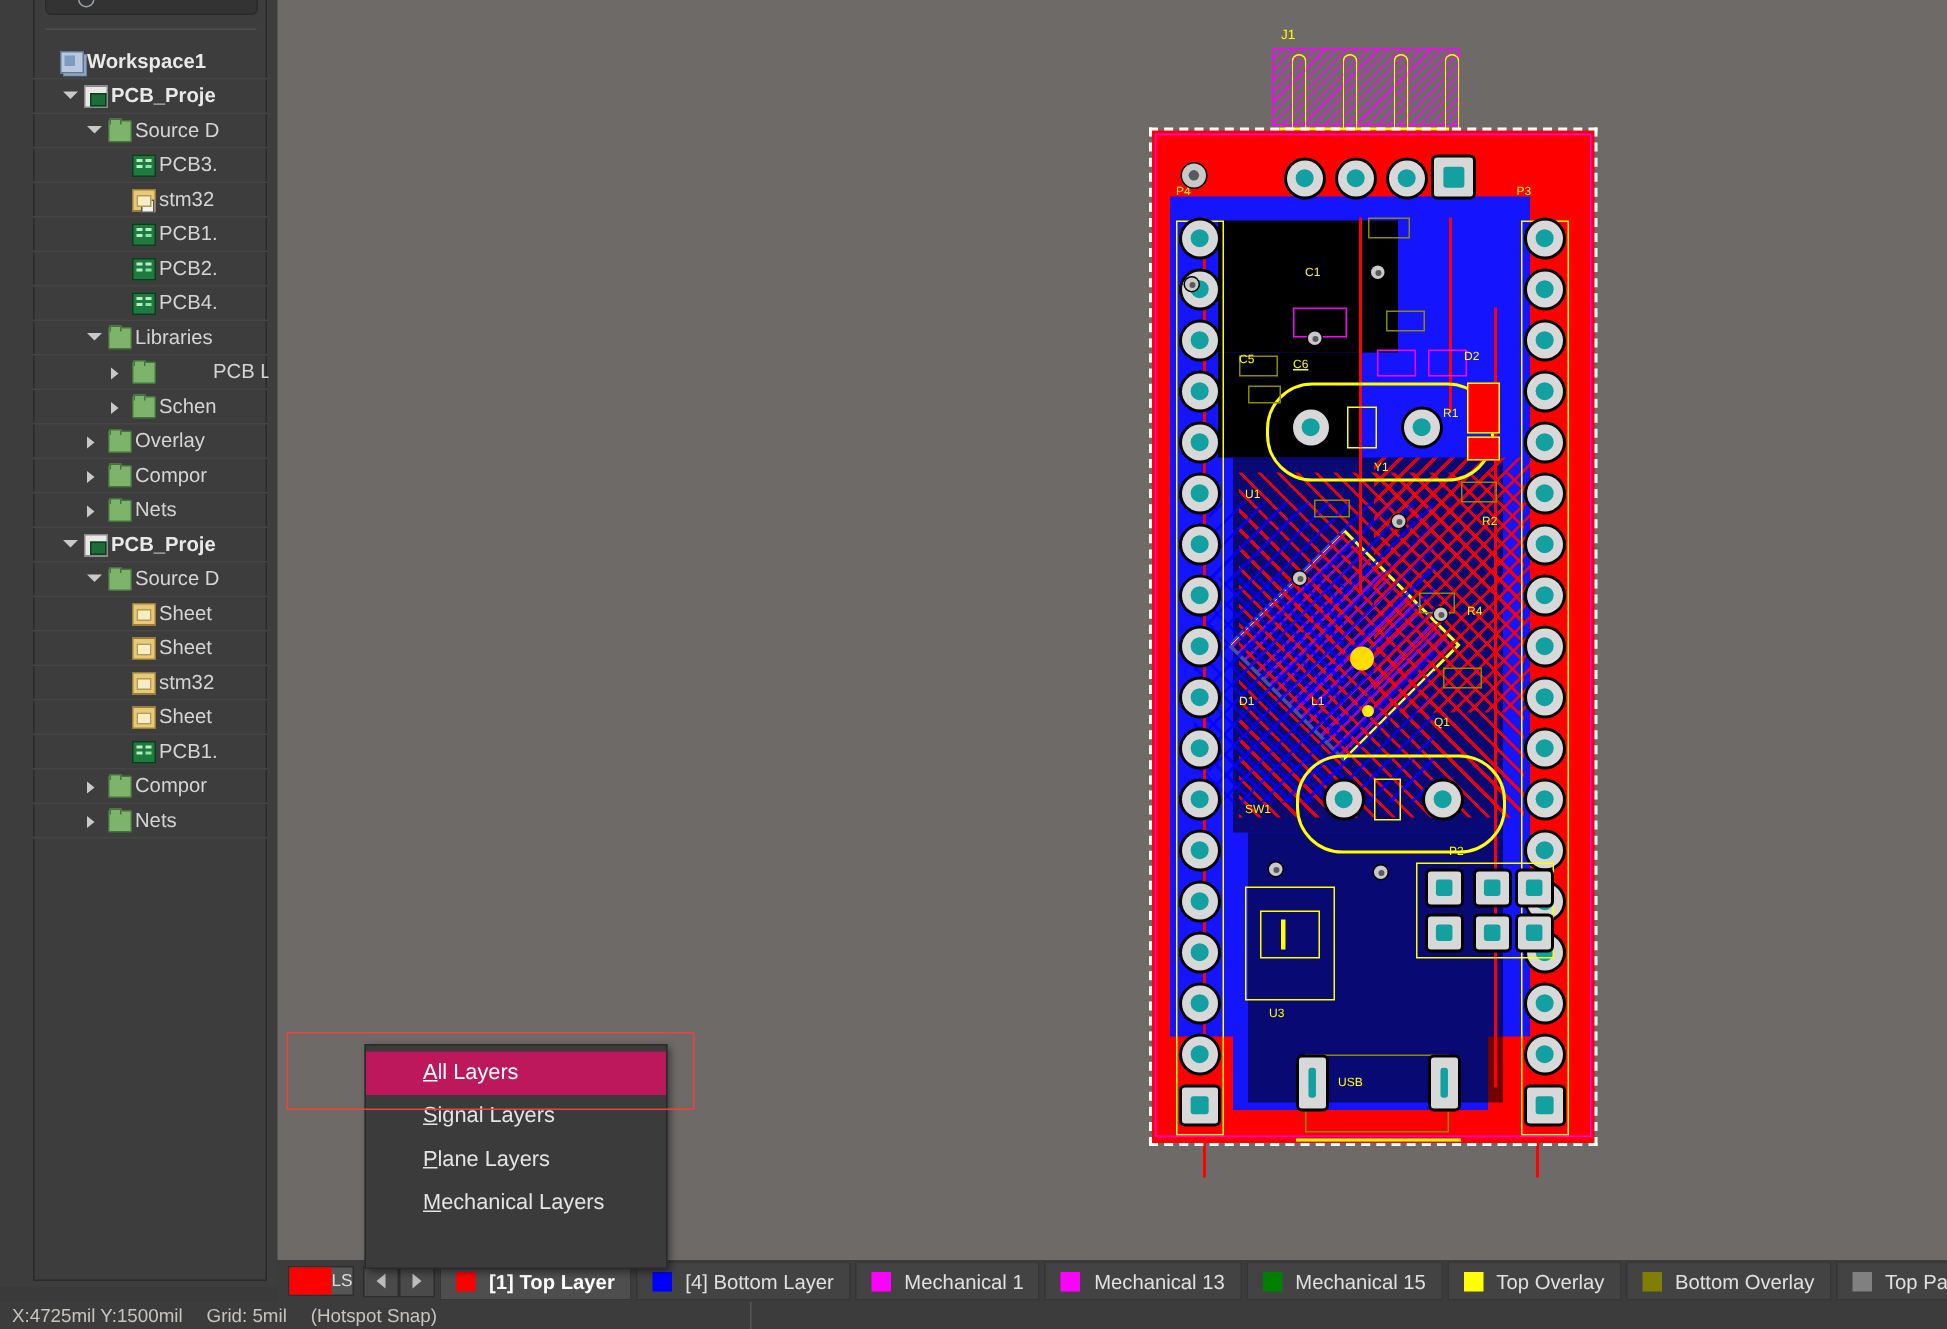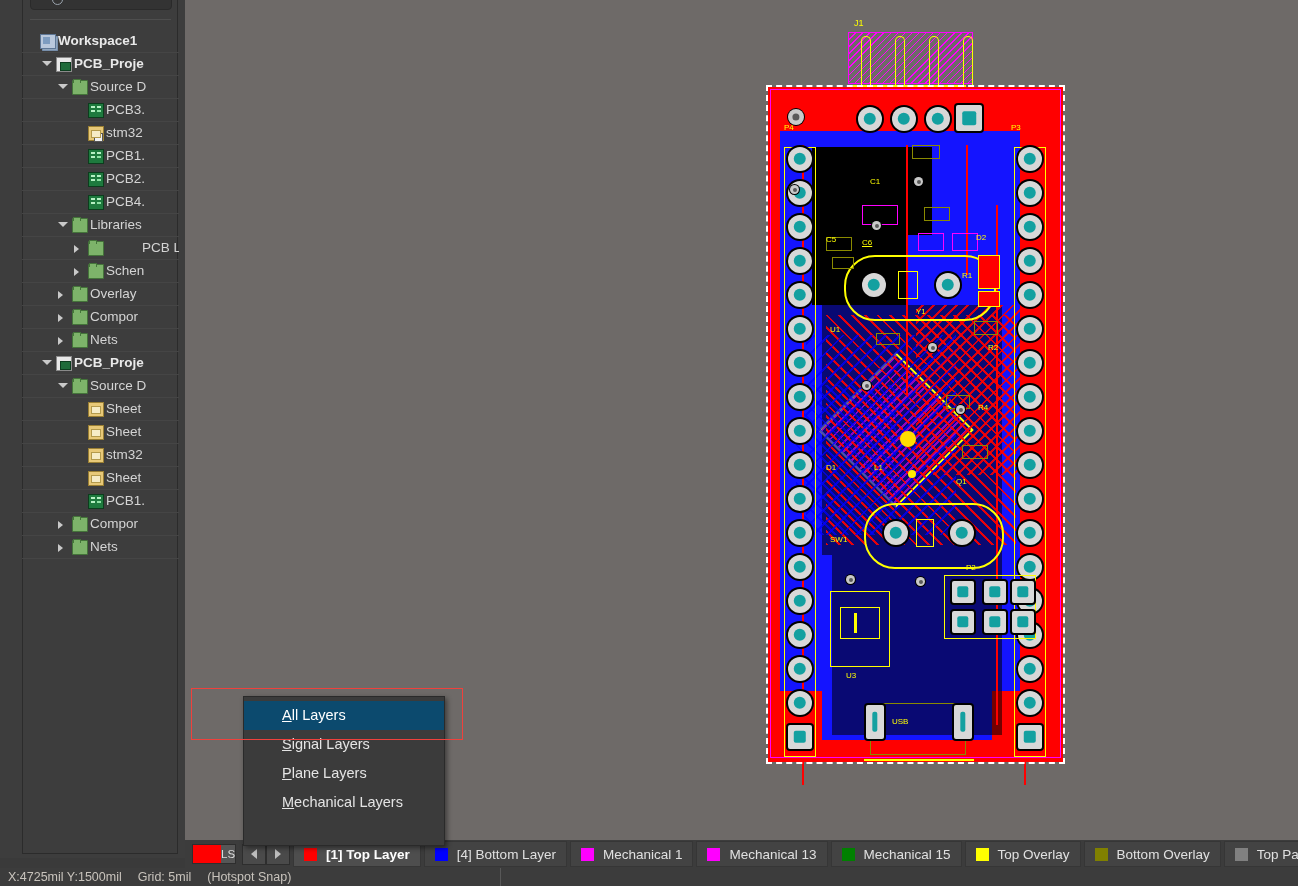--- a/index.html
+++ b/index.html
@@ -178,21 +178,21 @@
   #ctx-menu{
     position:absolute;left:243px;top:696px;width:202px;height:150px;
     background:#3b3b3b;border:1px solid #2a2a2a;z-index:35;
     box-shadow:2px 2px 5px rgba(0,0,0,.45);
     padding-top:4px;box-sizing:border-box;
   }
   .mi{
     height:29px;line-height:29px;font-size:14.5px;color:#e4e4e4;
     padding-left:38px;white-space:nowrap;
   }
-  .mi.sel{background:#0c4a6e;color:#fff;}
+  .mi.sel{background:#be185d;color:#fff;}
   .mi u{text-decoration:underline;}
 
   
   #layerbar{
     position:absolute;left:185px;top:840px;width:1113px;height:28px;
     background:#3c3c3c;display:flex;align-items:center;
   }
   .swatchbtn{
     margin-left:7px;width:46px;height:20px;display:flex;align-items:center;
     background:#565656;border:1px solid #2e2e2e;box-sizing:border-box;

